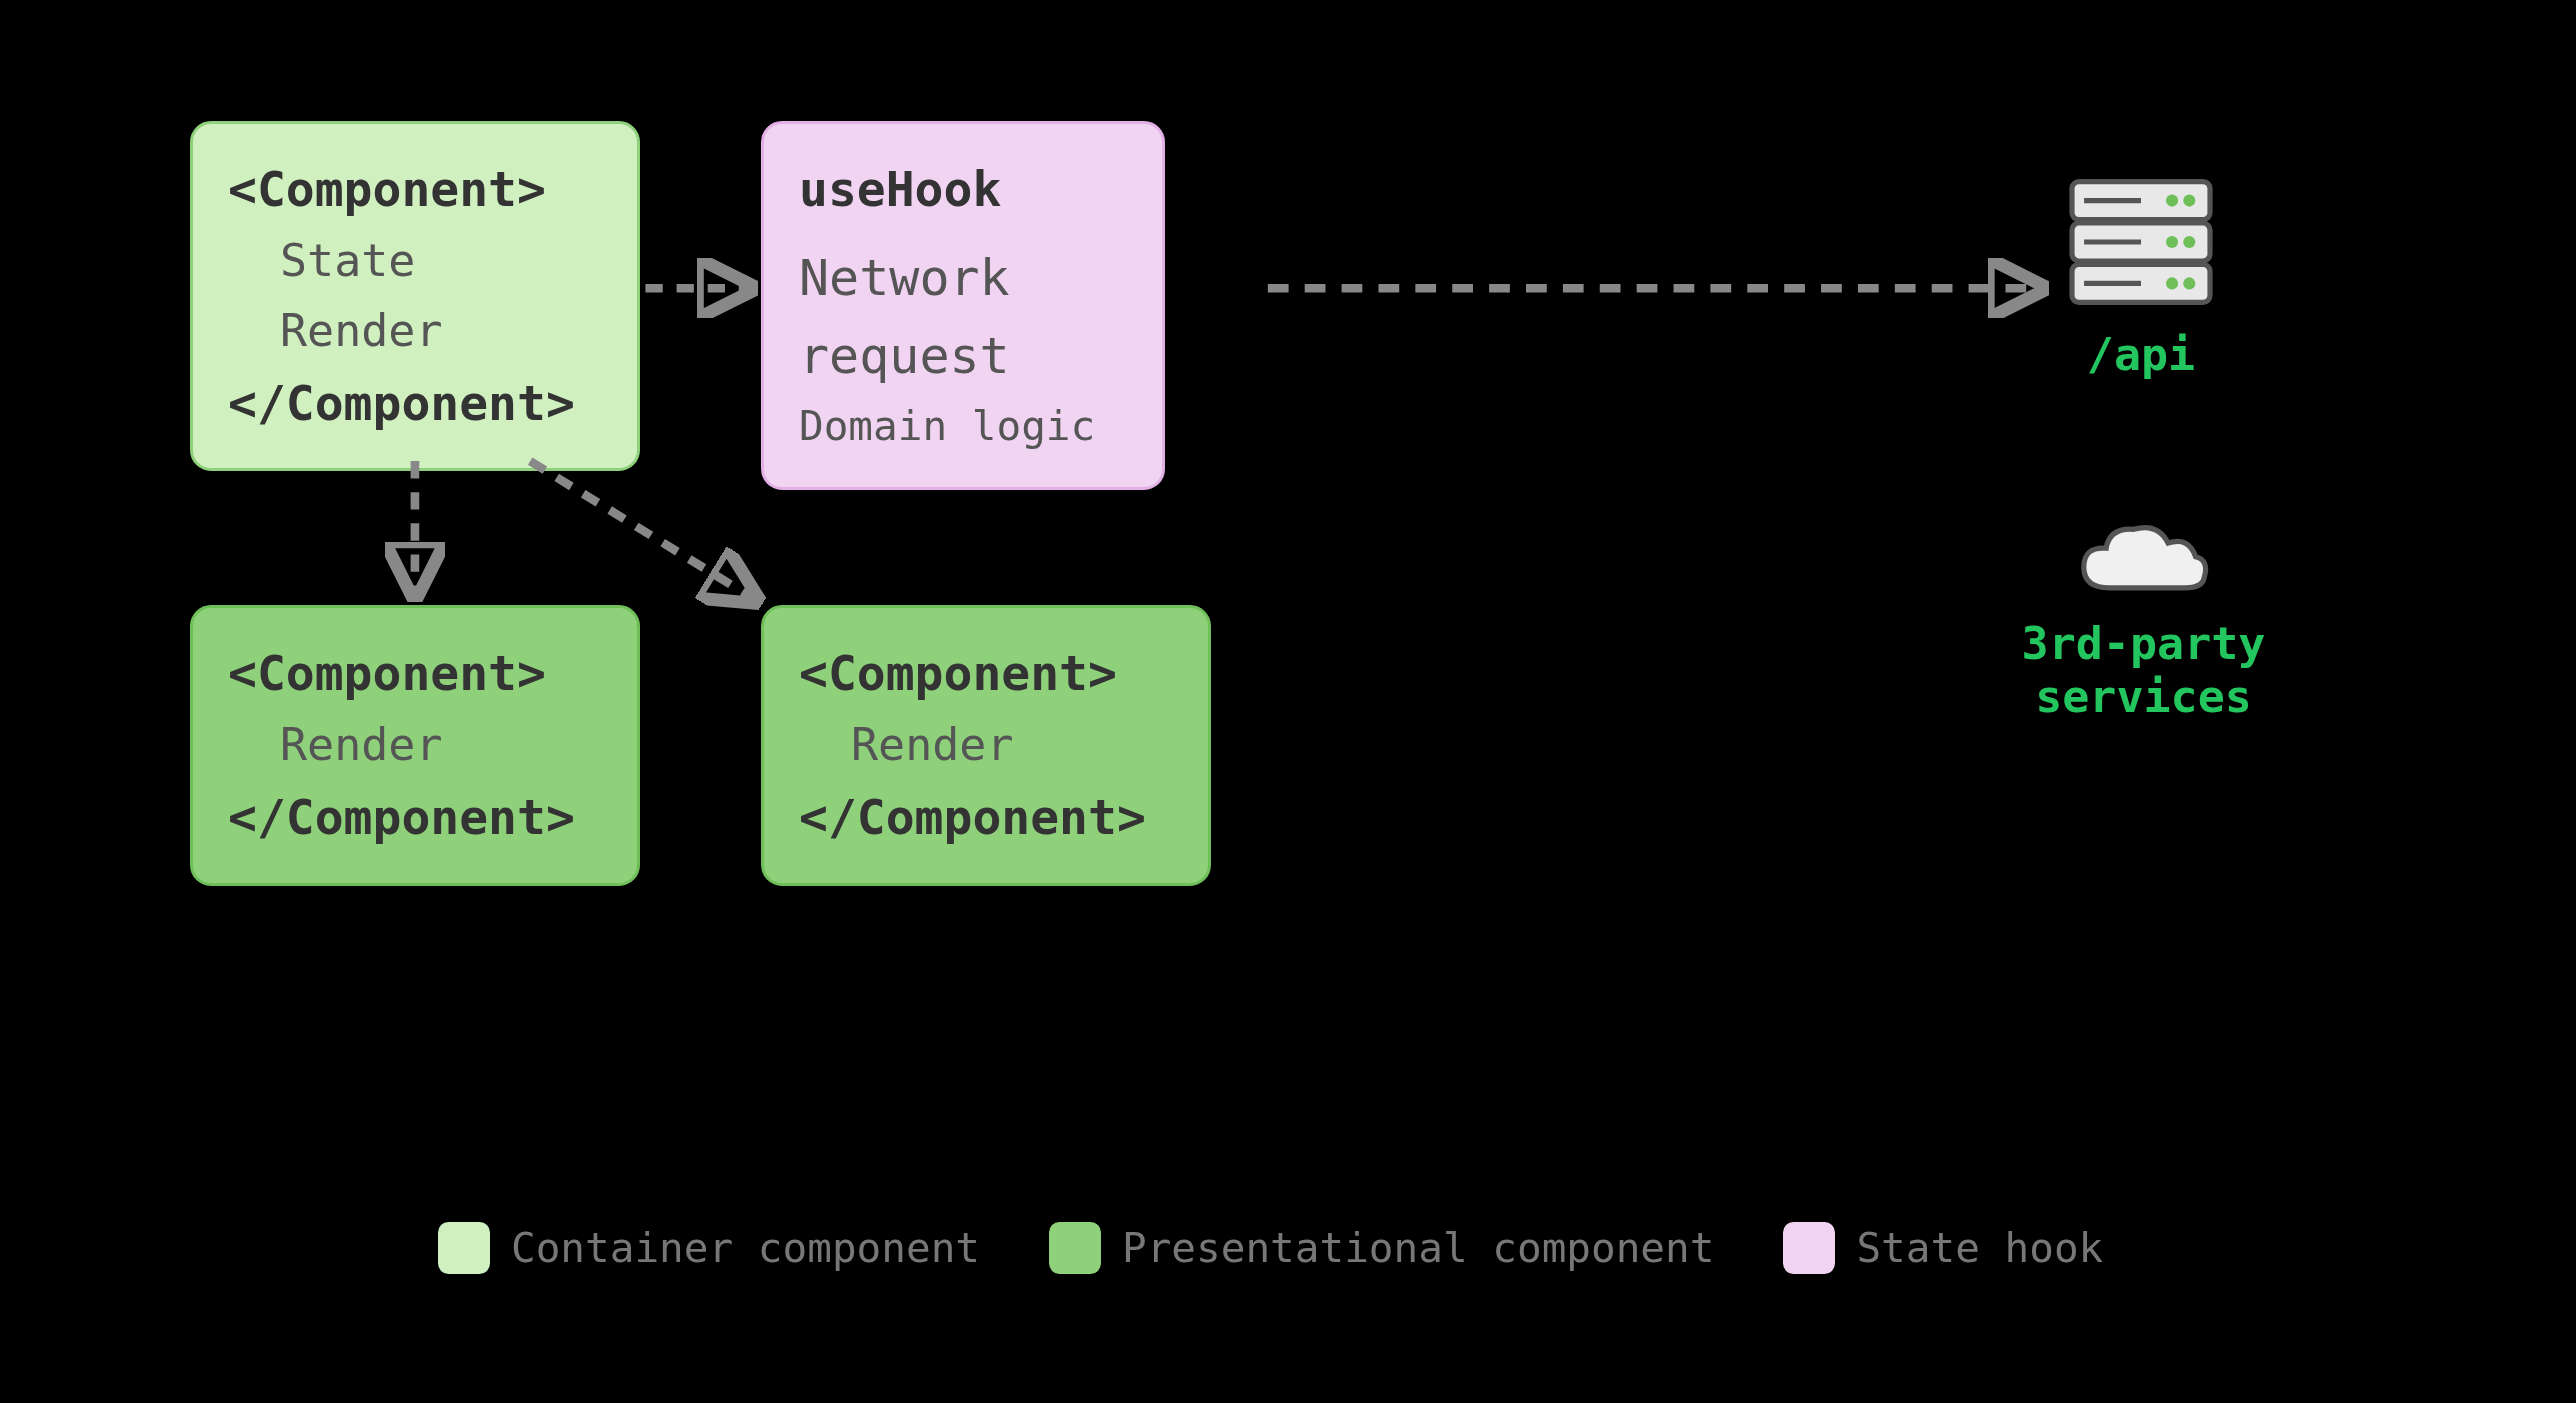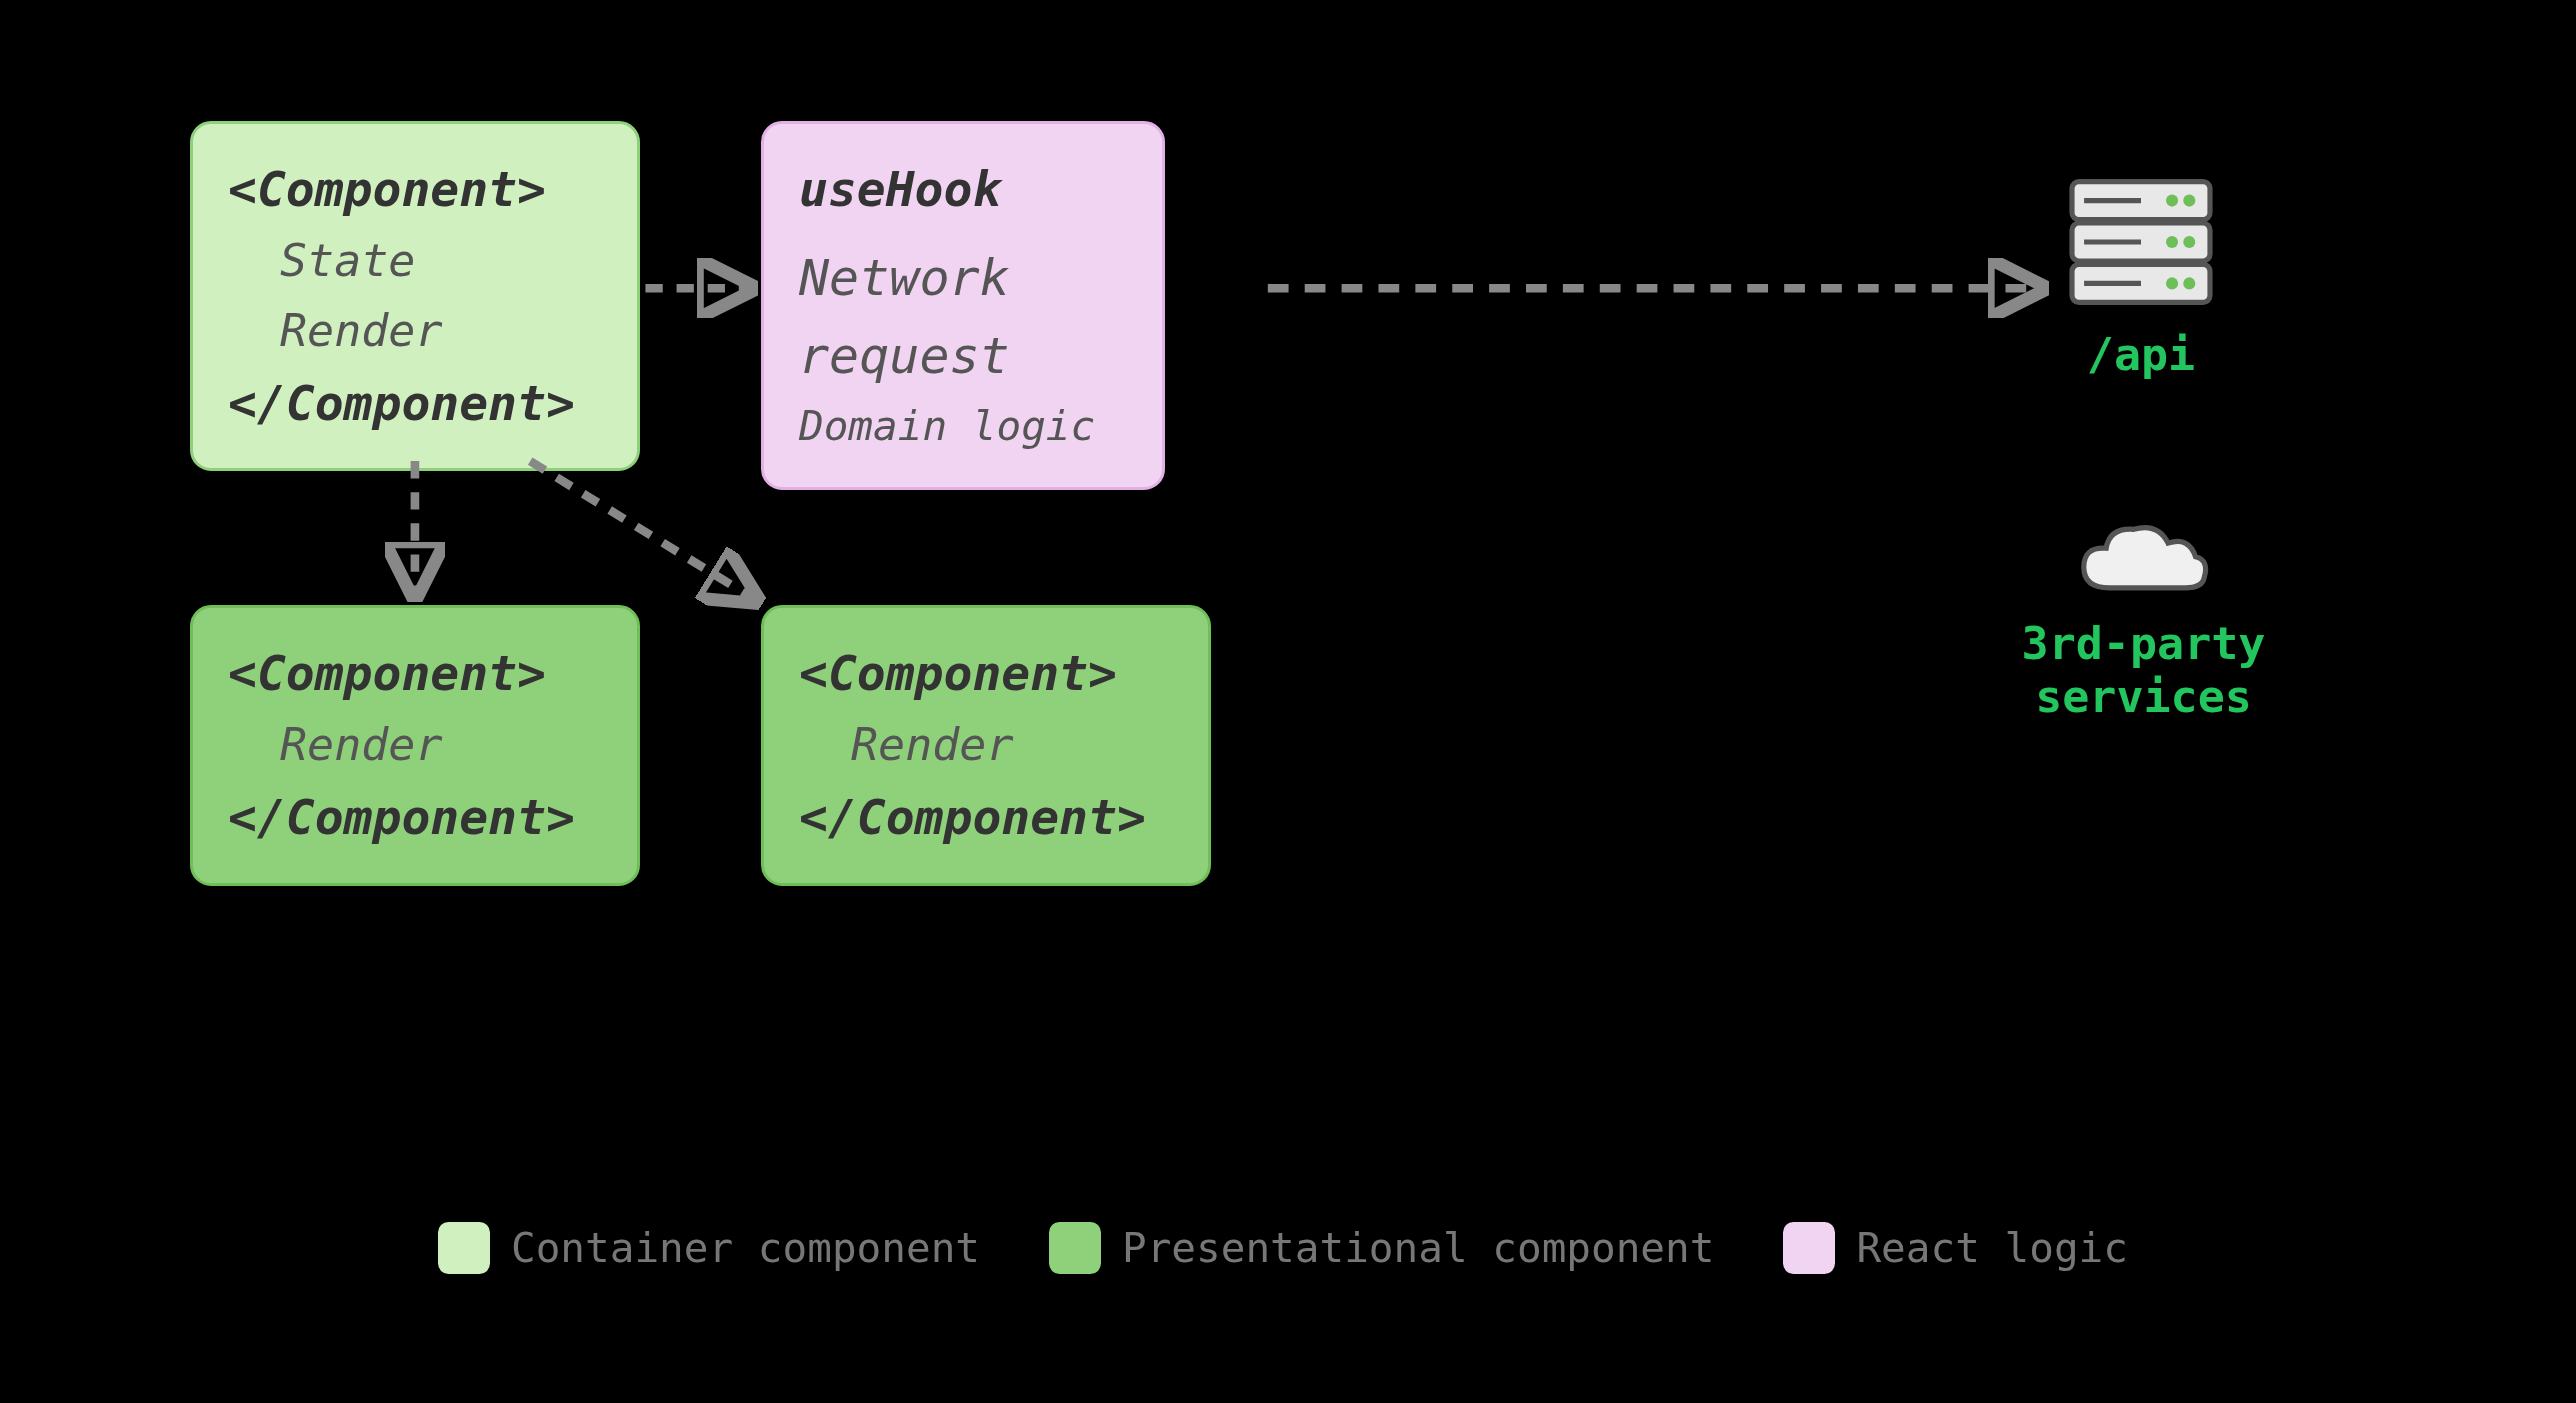--- a/index.html
+++ b/index.html
@@ -13,21 +13,20 @@
   }
   .canvas {
     position: relative;
     width: 2576px;
     height: 1404px;
   }
   .box {
     position: absolute;
     border-radius: 21px;
     padding: 28px 35px;
-    font-style: italic;
   }
   .box-line { line-height: 1.55; }
   .box-title { font-weight: 700; }
   .container-comp { background: #d0f0c0; border: 3.5px solid #8ed17a; }
   .presentational-comp { background: #8ed17a; border: 3.5px solid #6fbf59; }
   .hook-comp { background: #f1d4f2; border: 3.5px solid #e3b0e6; }
 
   .txt-dark { color: #333; }
   .txt-dim { color: #555; }
 
@@ -135,18 +134,18 @@
     <div class="legend-item">
       <div class="swatch" style="background:#d0f0c0;"></div>
       <span class="legend-text">Container component</span>
     </div>
     <div class="legend-item">
       <div class="swatch" style="background:#8ed17a;"></div>
       <span class="legend-text">Presentational component</span>
     </div>
     <div class="legend-item">
       <div class="swatch" style="background:#f1d4f2;"></div>
-      <span class="legend-text">React logic</span>
+      <span class="legend-text">State hook</span>
     </div>
   </div>
 
 </div>
 
 
 </body></html>

